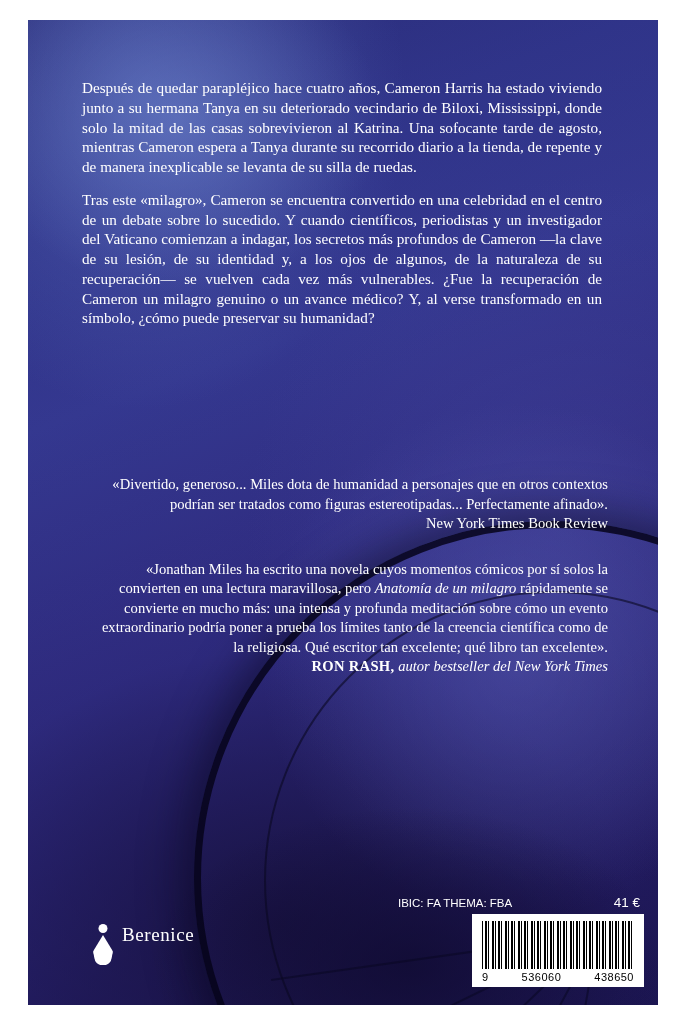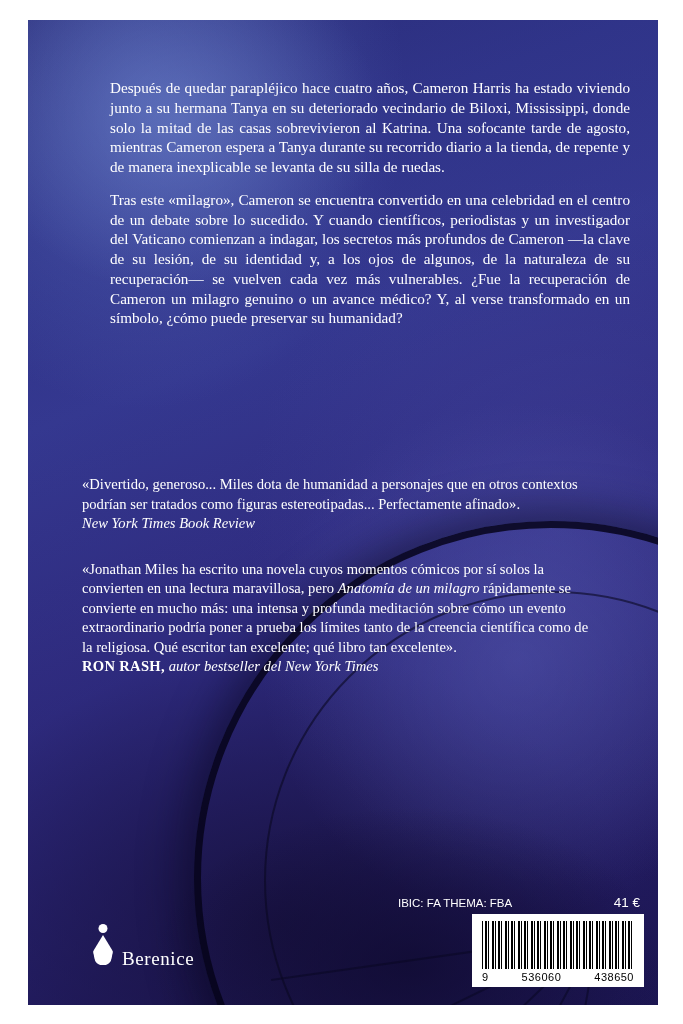--- a/index.html
+++ b/index.html
@@ -88,56 +88,54 @@
   
   .blurb {
     position: absolute;
     left: 54px;
     top: 58px;
     width: 520px;
     color: #ffffff;
     font-size: 15.2px;
     line-height: 1.30;
     text-align: justify;
-    margin-left: 28px;
   }
   .blurb p {
     margin: 0 0 13px 0;
   }
   .blurb p:last-child { margin-bottom: 0; }
   .blurb em { font-style: italic; }
 
   .quotes {
     position: absolute;
-    left: 54px;
+    left: 60px;
     top: 455px;
     width: 520px;
     color: #ffffff;
-    text-align: left;
+    text-align: right;
     font-size: 14.6px;
     line-height: 1.34;
   }
   .quote-block { margin-bottom: 26px; }
   .quote-block:last-child { margin-bottom: 0; }
   .quote-src {
-    font-style: italic;
   }
   .quote-src-caps {
     font-variant: normal;
   }
   .quote-src-caps b { font-weight: 700; letter-spacing: .3px; }
   .quote-src-caps i { font-style: italic; }
 
   
   .logo {
     position: absolute;
     left: 62px;
     bottom: 35px;
     display: flex;
-    align-items: flex-end;
+    align-items: flex-start;
     gap: 6px;
   }
   .logo-mark {
     width: 26px;
     height: 46px;
     position: relative;
   }
   .logo-mark .head {
     position: absolute;
     left: 50%;

